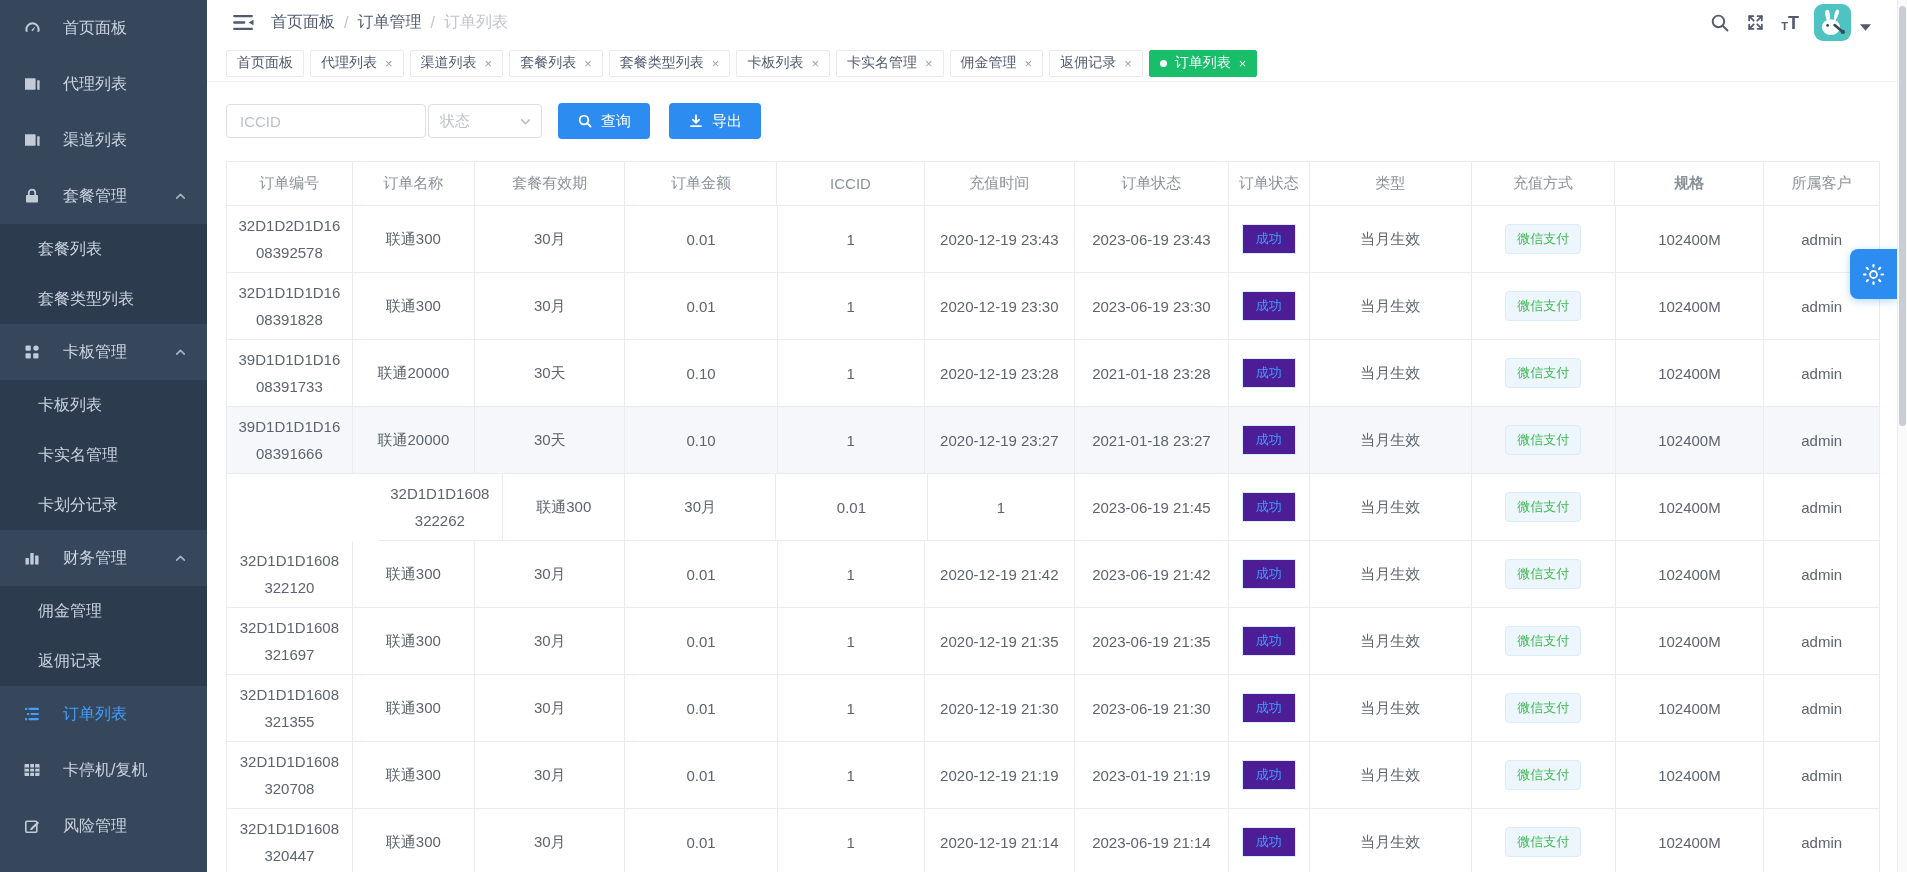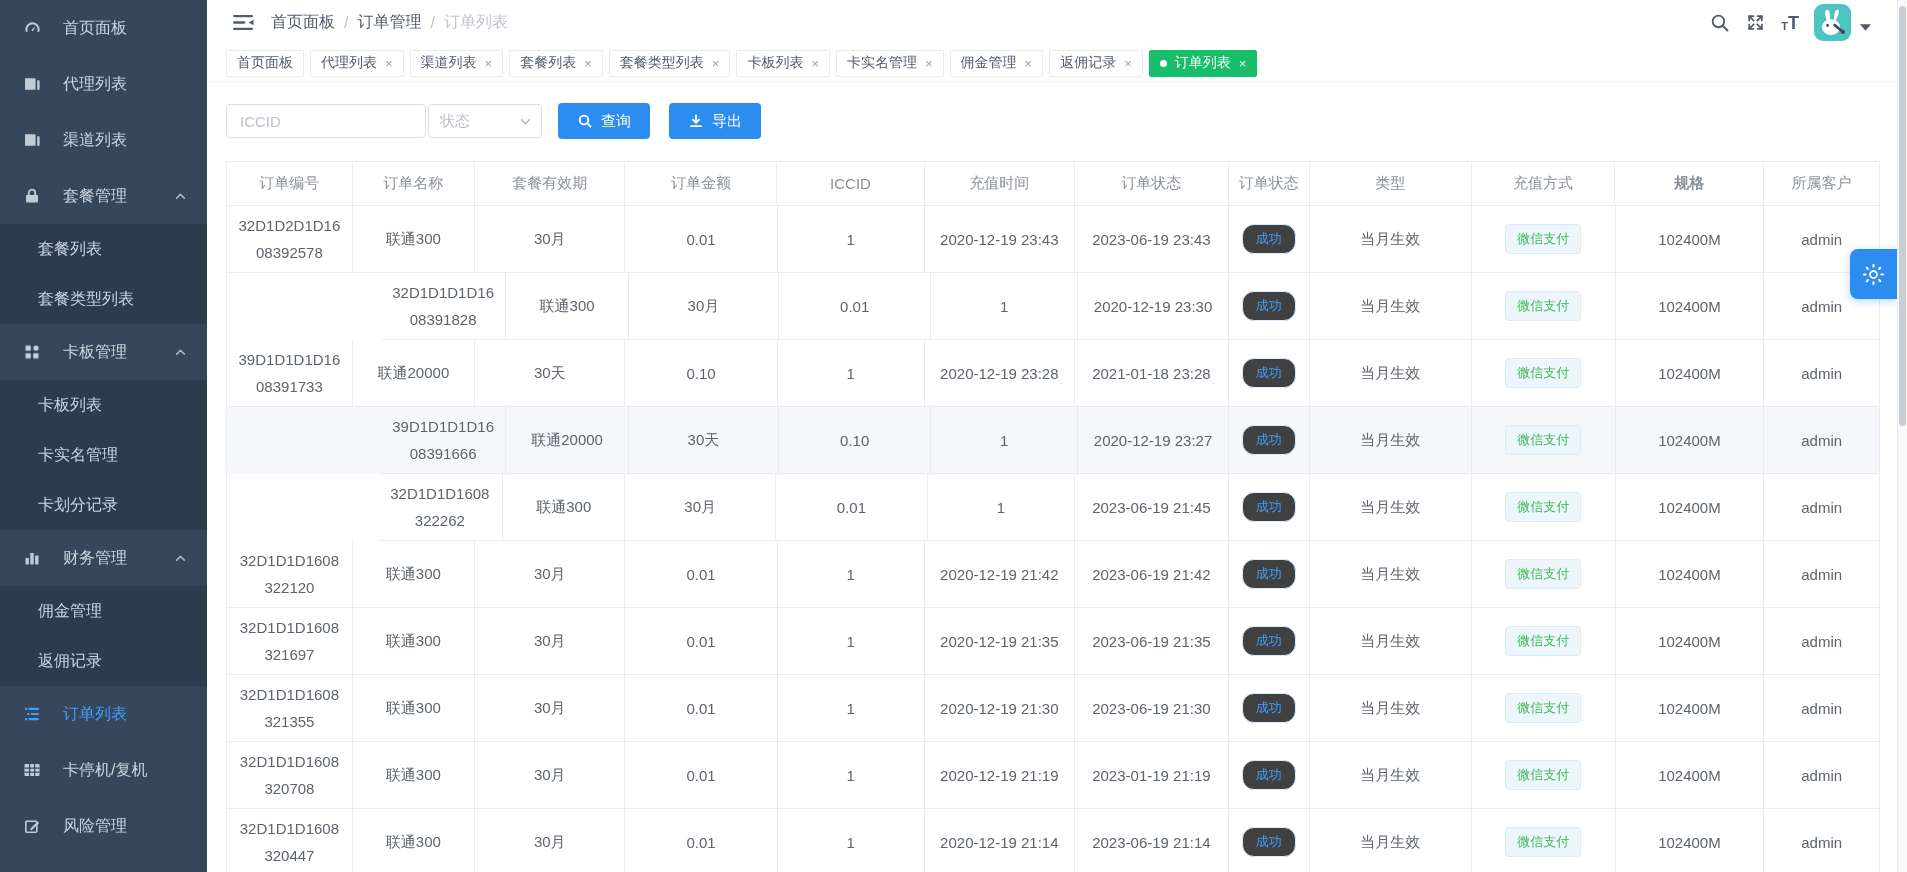--- a/index.html
+++ b/index.html
@@ -60,22 +60,22 @@
   .table { width:1654px; margin-top:22px; border-top:1px solid #e9edf3; border-left:1px solid #e9edf3;
            font-size:15px; color:#5d646d; }
   .thead { display:flex; height:44px; }
   .th { display:flex; align-items:center; justify-content:center; color:#8b9199;
         border-right:1px solid #e9edf3; border-bottom:1px solid #e9edf3; }
   .tr { display:flex; height:67px;justify-content:flex-end; }
   .tr.highlight { background:#f5f7fa; }
   .td { display:flex; flex-direction:column; align-items:center; justify-content:center;
         border-right:1px solid #e9edf3; border-bottom:1px solid #e9edf3; text-align:center; }
   .order-no { line-height:27px; }
-  .badge-status { background:#404040; border:1px solid #d9ecff; color:#409eff; font-size:13px;
-                  padding:5px 13px; border-radius:12px; cursor:default; }
+  .badge-status { background:#4c1d95; border:1px solid #d9ecff; color:#409eff; font-size:13px;
+                  padding:5px 13px; border-radius:0; cursor:default; }
   .badge-pay { background:#eef6fd; border:1px solid #dcebf8; color:#3cb950; font-size:13px;
                padding:5px 11px; border-radius:4px; cursor:default; }
   
   .gear-btn { position:absolute; right:10px; top:249px; width:47px; height:50px; background:#2d8cf0;
               border-radius:8px 0 0 8px; display:flex; align-items:center; justify-content:center;
               cursor:pointer; z-index:20; box-shadow:0 2px 8px rgba(45,140,240,.35); }
   .scroll-track { position:absolute; right:0; top:0; width:10px; height:872px; background:#fafafa;
                   border-left:1px solid #ededed; z-index:30; }
   .scroll-thumb { position:absolute; right:1px; top:6px; width:7px; height:420px; background:#c9ced6;
                   border-radius:4px; }
@@ -374,20 +374,21 @@
         <div class="tr">
           <div class="td" style="width: 7.6%;">
             <div class="order-no">32D1D1D1D16</div>
             <div class="order-no">08391828</div>
           </div>
           <div class="td" style="width: 7.4%;">联通300</div>
           <div class="td" style="width: 9.1%;">30月</div>
           <div class="td" style="width: 9.2%;">0.01</div>
           <div class="td" style="width: 8.9%;">1</div>
           <div class="td" style="width: 9.1%;">2020-12-19 23:30</div>
+          <div class="td" style="width: 9.3%;">2023-06-19 23:30</div>
           <div class="td" style="width: 4.9%;">
             <span class="badge-status">成功</span>
           </div>
           <div class="td" style="width: 9.8%;">当月生效</div>
           <div class="td" style="width: 8.7%;">
             <span class="badge-pay">微信支付</span>
           </div>
           <div class="td" style="width: 9%;">102400M</div>
           <div class="td" style="width: 7%;">admin</div>
         </div>
@@ -415,20 +416,21 @@
         <div class="tr highlight">
           <div class="td" style="width: 7.6%;">
             <div class="order-no">39D1D1D1D16</div>
             <div class="order-no">08391666</div>
           </div>
           <div class="td" style="width: 7.4%;">联通20000</div>
           <div class="td" style="width: 9.1%;">30天</div>
           <div class="td" style="width: 9.2%;">0.10</div>
           <div class="td" style="width: 8.9%;">1</div>
           <div class="td" style="width: 9.1%;">2020-12-19 23:27</div>
+          <div class="td" style="width: 9.3%;">2021-01-18 23:27</div>
           <div class="td" style="width: 4.9%;">
             <span class="badge-status">成功</span>
           </div>
           <div class="td" style="width: 9.8%;">当月生效</div>
           <div class="td" style="width: 8.7%;">
             <span class="badge-pay">微信支付</span>
           </div>
           <div class="td" style="width: 9%;">102400M</div>
           <div class="td" style="width: 7%;">admin</div>
         </div>

